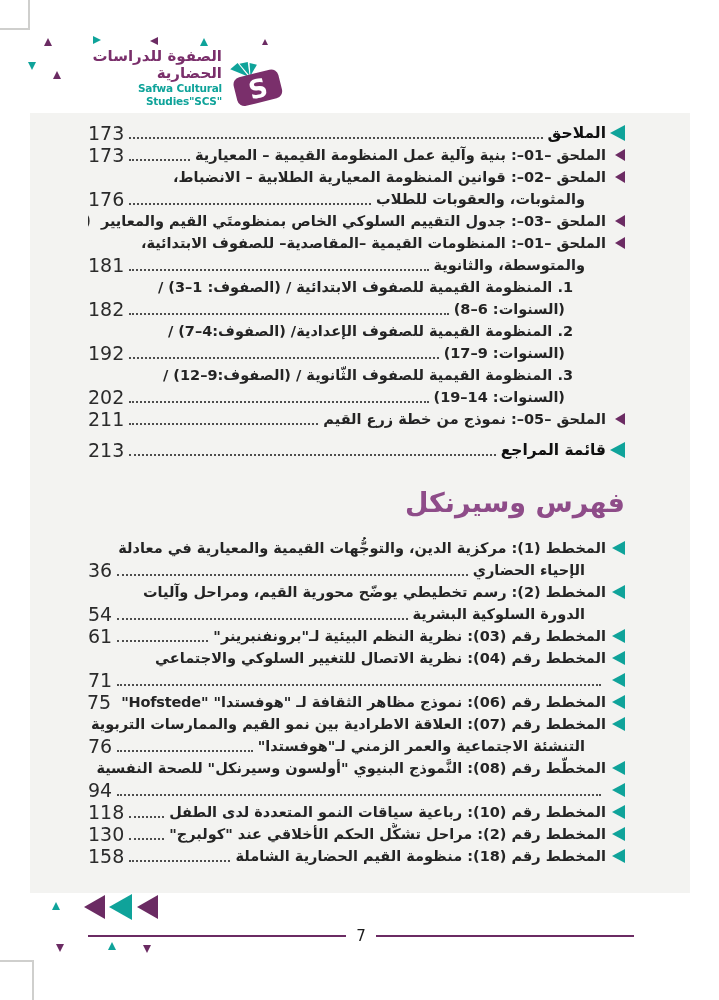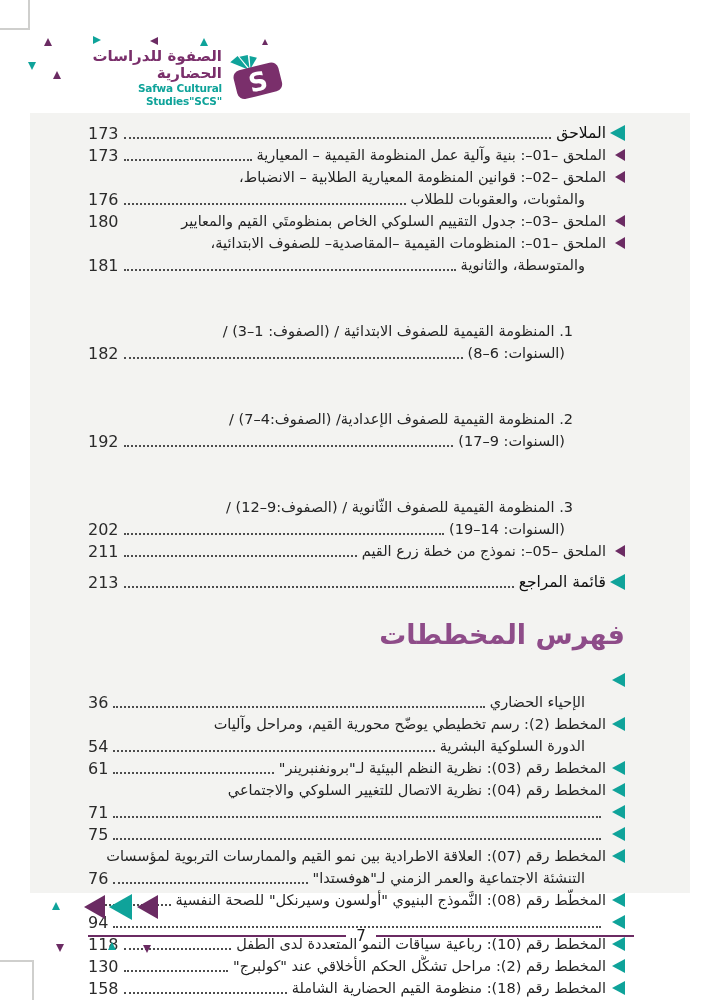--- a/index.html
+++ b/index.html
@@ -20,46 +20,46 @@
   .up-p-sm{border-left-width:3.5px;border-right-width:3.5px;border-bottom:6px solid #6B2B63;border-top-width:0;}
   .up-t{border-left-width:4.5px;border-right-width:4.5px;border-bottom:8px solid #0FA39A;border-top-width:0;}
   .down-p{border-left-width:4.5px;border-right-width:4.5px;border-top:8px solid #6B2B63;border-bottom-width:0;}
   .down-t{border-left-width:4.5px;border-right-width:4.5px;border-top:8px solid #0FA39A;border-bottom-width:0;}
   .right-t{border-top-width:4.5px;border-bottom-width:4.5px;border-left:8px solid #0FA39A;border-right-width:0;}
   .left-p-sm{border-top-width:4.5px;border-bottom-width:4.5px;border-right:8px solid #6B2B63;border-left-width:0;}
   .big-left-p{border-top-width:12px;border-bottom-width:12px;border-right:21px solid #6B2B63;border-left-width:0;}
   .big-left-t{border-top-width:13px;border-bottom-width:13px;border-right:23px solid #0FA39A;border-left-width:0;}
 
   
-  .logo{position:absolute;left:84px;top:48px;display:flex;align-items:center;gap:6px;}
+  .logo{position:absolute;left:84px;top:48px;display:flex;align-items:flex-end;gap:6px;}
   .logo-text{width:138px;text-align:right;}
   .logo-ar{color:#7A2F6B;font-weight:bold;font-size:15px;line-height:17px;direction:rtl;}
   .logo-en{color:#0FA39A;font-size:10.5px;line-height:13px;font-weight:bold;letter-spacing:-0.2px;}
 
   
   .panel{
     position:absolute;left:30px;top:113px;width:660px;height:780px;
     background:#f3f3f1;direction:rtl;box-sizing:border-box;
     padding:9px 65px 0 58px;
   }
   .row{display:flex;align-items:center;height:22px;direction:rtl;overflow:hidden;}
-  .row .txt{white-space:nowrap;flex:0 0 auto;font-size:14.5px;font-weight:normal;color:#242424;letter-spacing:-0.2px;text-align:right;}
+  .row .txt{white-space:nowrap;flex:0 0 auto;font-size:14.5px;font-weight:bold;color:#242424;letter-spacing:-0.2px;text-align:right;}
   .row.bold .txt{font-size:15.5px;color:#101010;}
   .row.gap-lg{margin-top:9px;}
   .row.ind1{padding-right:40px;}
-  .row.ind2{padding-right:52px;margin-top:44px;}
+  .row.ind2{padding-right:52px;}
   .row.ind3{padding-right:60px;}
   .marker{width:19px;flex:0 0 auto;display:flex;justify-content:flex-start;align-items:center;}
   .marker::before{content:"";display:block;width:0;height:0;border-style:solid;border-color:transparent;}
   .marker.teal-lg::before{border-top-width:8px;border-bottom-width:8px;border-right:15px solid #0FA39A;border-left-width:0;}
   .marker.teal::before{border-top-width:7px;border-bottom-width:7px;border-right:13px solid #0FA39A;border-left-width:0;}
   .marker.purple::before{border-top-width:6px;border-bottom-width:6px;border-right:10px solid #6B2B63;border-left-width:0;}
   .dots{flex:1 1 0;min-width:0;border-bottom:2px dotted #4d4d4d;margin:0 5px 5px 5px;align-self:flex-end;}
   .dots.nodots{border-bottom:none;}
-  .num{flex:0 0 auto;font-size:16px;font-weight:normal;color:#2b2b2b;direction:ltr;unicode-bidi:embed;}
+  .num{flex:0 0 auto;font-size:19px;font-weight:normal;color:#2b2b2b;direction:ltr;unicode-bidi:embed;}
 
   .charts-heading{
     margin:25px 0 17px 0;text-align:right;
     font-size:27px;line-height:34px;font-weight:bold;color:#8E4C89;letter-spacing:-0.3px;
   }
 
   
   .footer-line{position:absolute;left:88px;top:928px;width:546px;display:flex;align-items:center;}
   .footer-line .seg{flex:1 1 0;height:0;border-top:2px solid #6B2B63;}
   .footer-line .pnum{flex:0 0 auto;padding:0 10px;font-size:15px;color:#1c1c1c;line-height:16px;}
@@ -171,24 +171,25 @@
           <span class="dots"></span>
           <span class="num">211</span>
         </div>
         <div class="row bold gap-lg">
           <span class="marker teal-lg"></span>
           <span class="txt">قائمة المراجع</span>
           <span class="dots"></span>
           <span class="num">213</span>
         </div>
       </div>
-    <h2 class="charts-heading">فهرس المخططات</h2>
+    <h2 class="charts-heading">فهرس وسيرنكل</h2>
     <div id="toc-charts">
         <div class="row">
           <span class="marker teal"></span>
+          <span class="txt">المخطط (1): مركزية الدين، والتوجُّهات القيمية والمعيارية في معادلة</span>
           <span class="dots nodots"></span>
         </div>
         <div class="row ind1">
           <span class="txt">الإحياء الحضاري</span>
           <span class="dots"></span>
           <span class="num">36</span>
         </div>
         <div class="row">
           <span class="marker teal"></span>
           <span class="txt">المخطط (2): رسم تخطيطي يوضّح محورية القيم، ومراحل وآليات</span>
@@ -210,20 +211,21 @@
           <span class="txt">المخطط رقم (04): نظرية الاتصال للتغيير السلوكي والاجتماعي</span>
           <span class="dots nodots"></span>
         </div>
         <div class="row">
           <span class="marker teal"></span>
           <span class="dots"></span>
           <span class="num">71</span>
         </div>
         <div class="row">
           <span class="marker teal"></span>
+          <span class="txt">المخطط رقم (06): نموذج مظاهر الثقافة لـ "هوفستدا" "Hofstede"</span>
           <span class="dots"></span>
           <span class="num">75</span>
         </div>
         <div class="row">
           <span class="marker teal"></span>
           <span class="txt">المخطط رقم (07): العلاقة الاطرادية بين نمو القيم والممارسات التربوية لمؤسسات</span>
           <span class="dots nodots"></span>
         </div>
         <div class="row ind1">
           <span class="txt">التنشئة الاجتماعية والعمر الزمني لـ"هوفستدا"</span>

